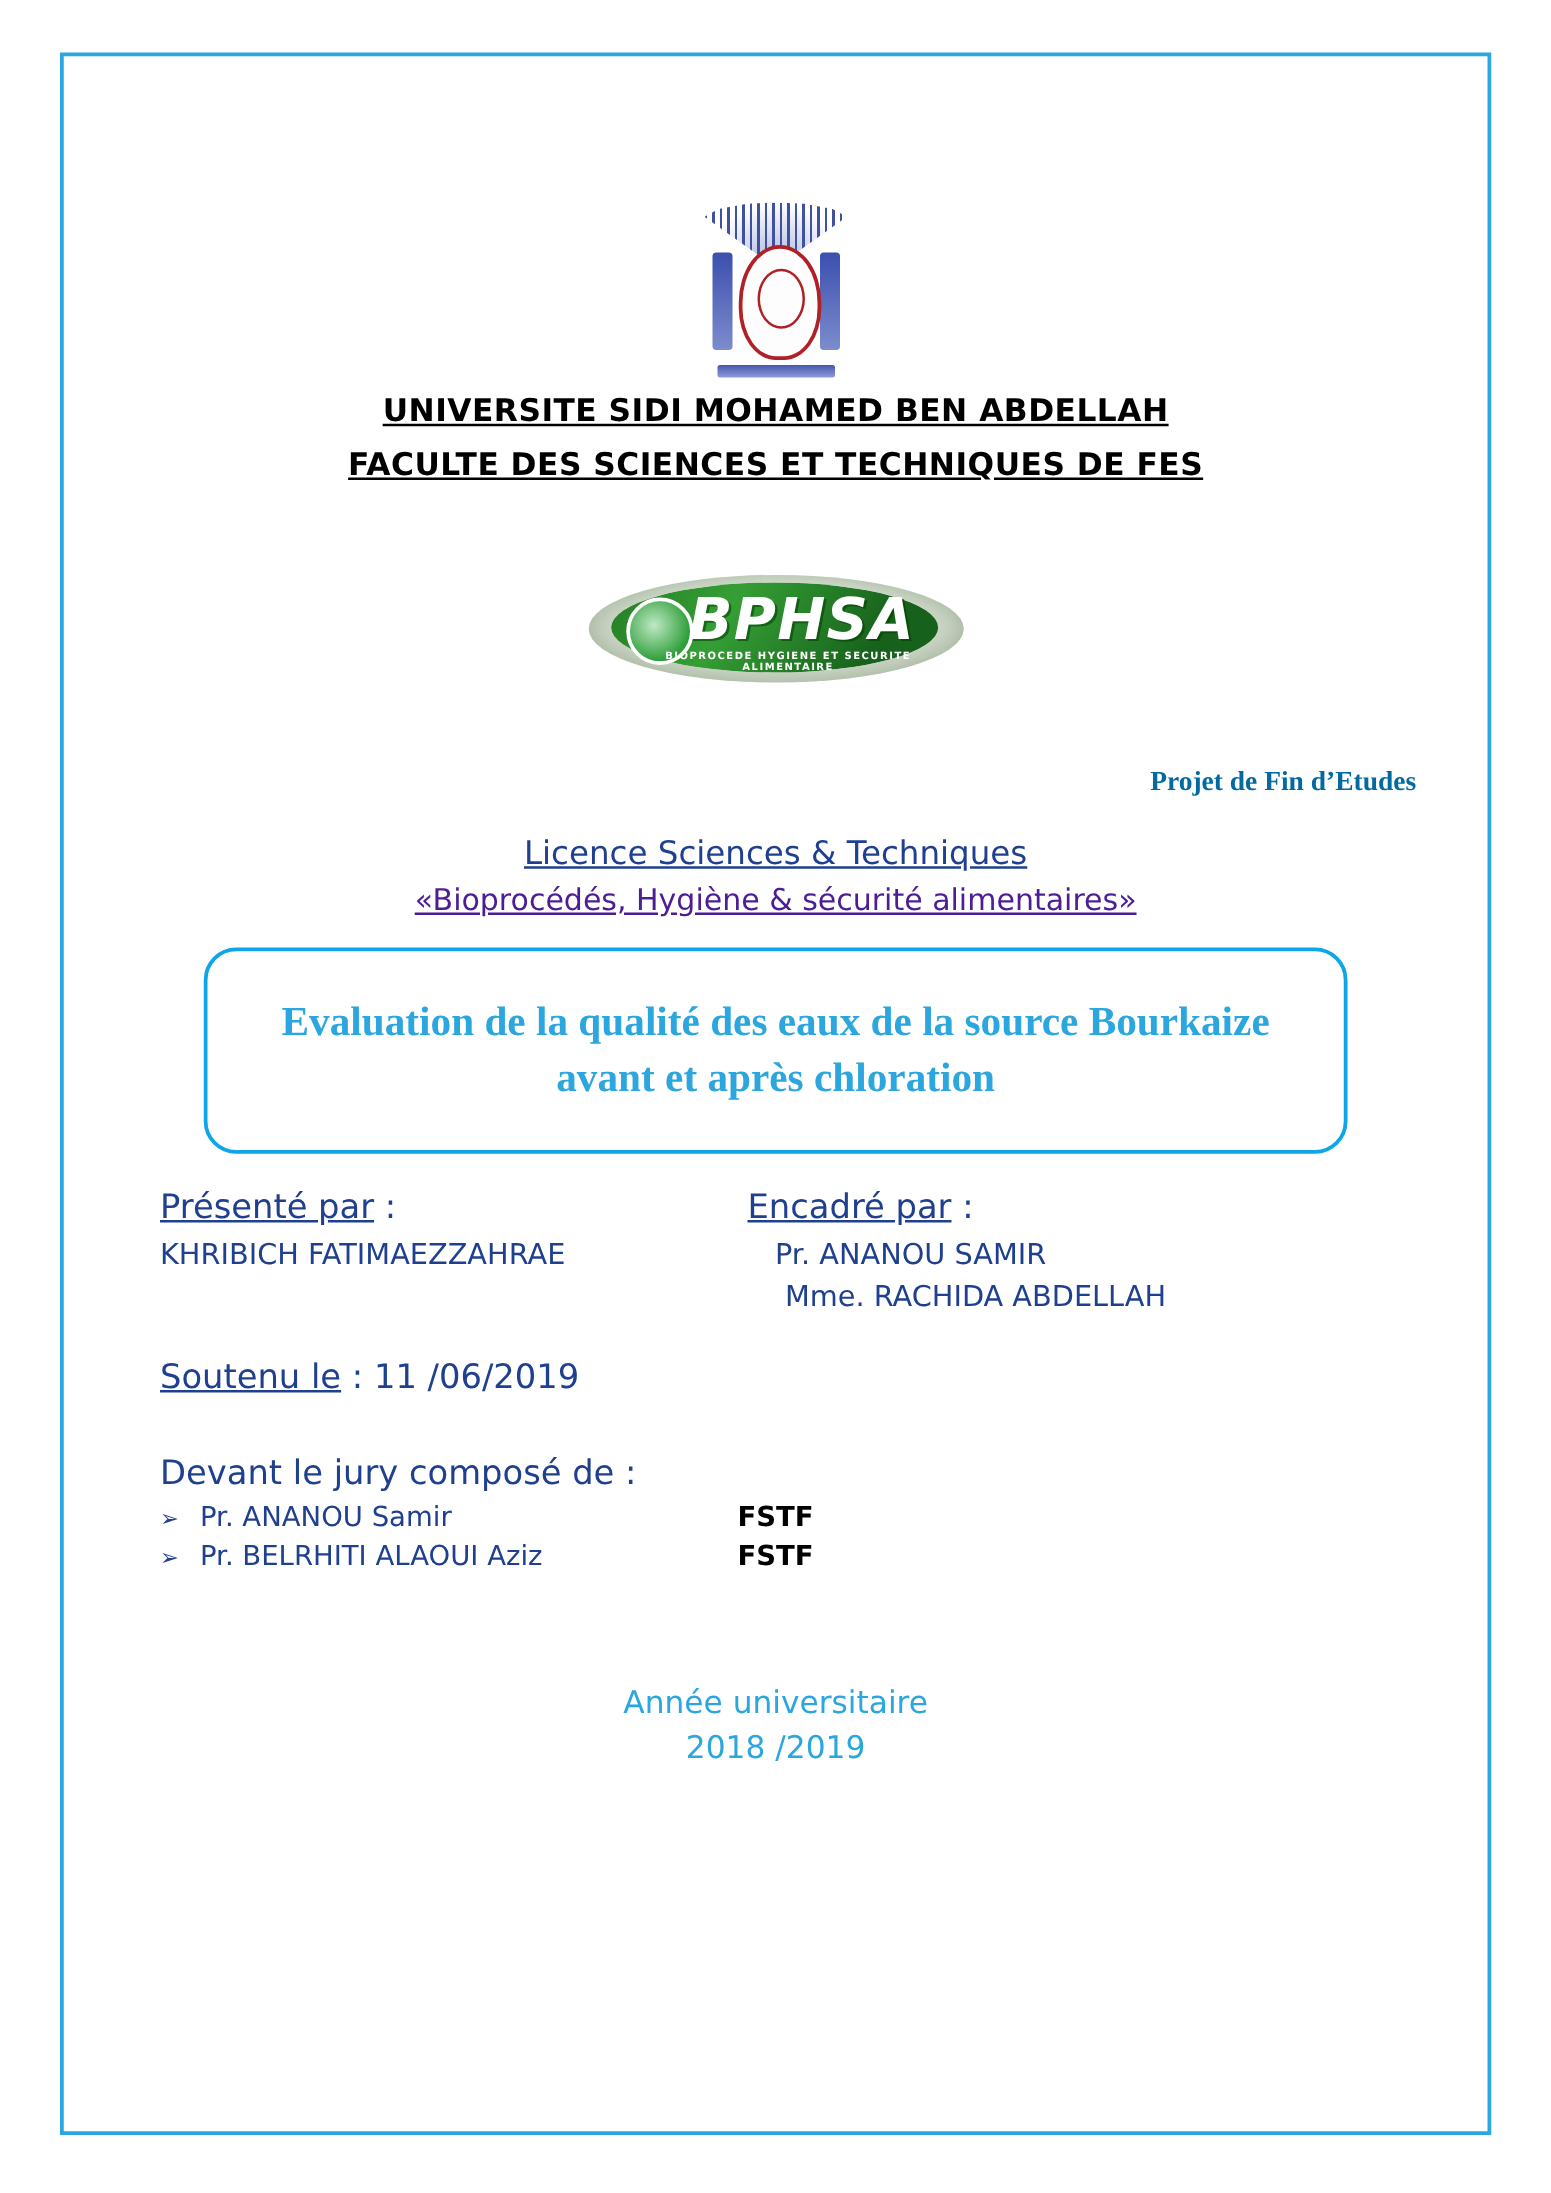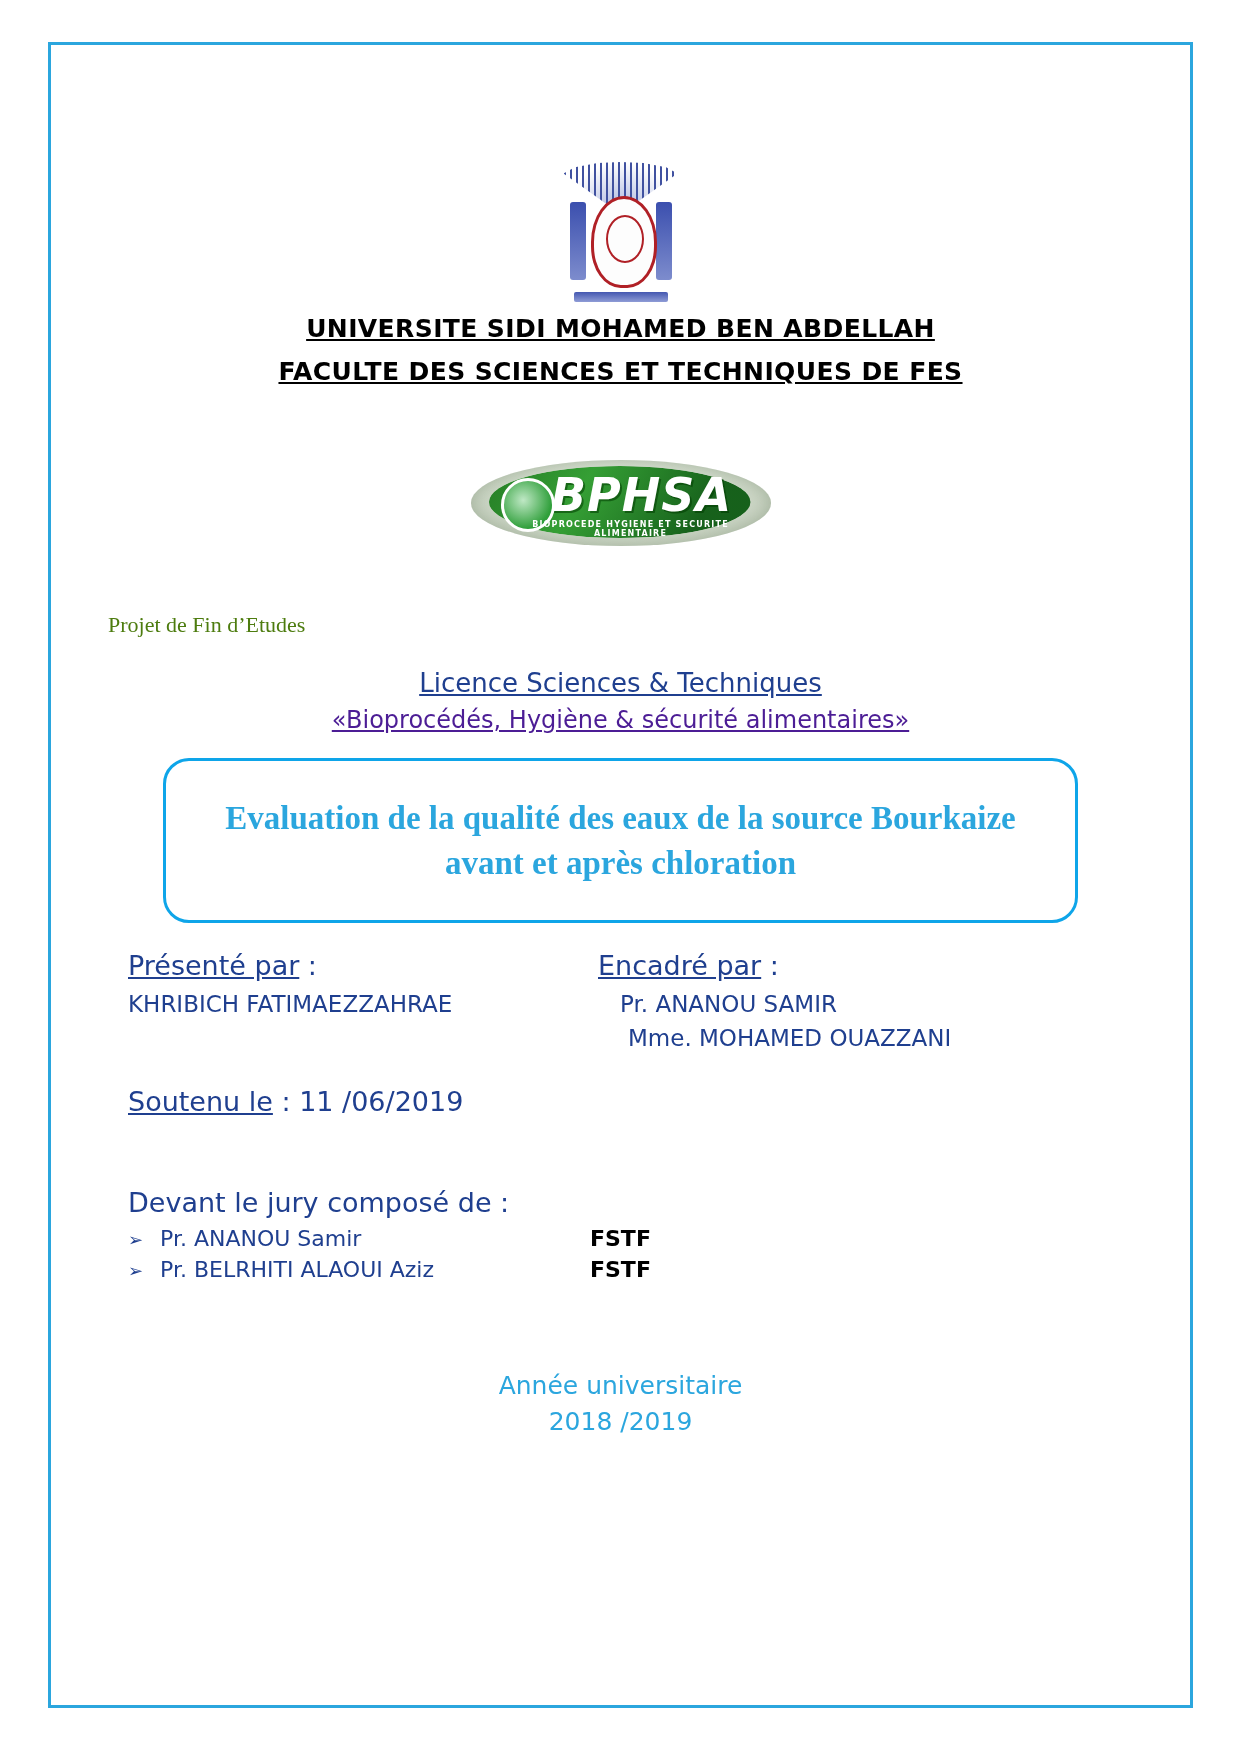--- a/index.html
+++ b/index.html
@@ -173,25 +173,25 @@
     font-family: "DejaVu Sans", sans-serif;
     font-weight: bold;
     font-size: 8px;
     letter-spacing: 1.2px;
     color: #ffffff;
   }
 
   
   .pfe {
     margin-top: 52px;
-    text-align: left;
+    text-align: right;
     font-family: "Liberation Serif", serif;
-    font-weight: normal;
+    font-weight: bold;
     font-size: 22px;
-    color: #4d7c0f;
+    color: #0369a1;
   }
   .licence {
     margin-top: 30px;
     text-align: center;
     font-family: "DejaVu Sans", sans-serif;
     font-size: 26px;
     color: #1f3f8f;
     text-decoration: underline;
   }
   .licence2 {
@@ -251,21 +251,21 @@
   .soutenu {
     margin-top: 6px;
     margin-left: 20px;
     font-family: "DejaVu Sans", sans-serif;
     font-size: 27px;
     color: #1f3f8f;
   }
   .soutenu .lbl { text-decoration: underline; font-weight: normal; }
 
   .jury-title {
-    margin-top: 70px;
+    margin-top: 46px;
     margin-left: 20px;
     font-family: "DejaVu Sans", sans-serif;
     font-size: 27px;
     color: #1f3f8f;
   }
   .jury-list {
     margin-top: 8px;
     margin-left: 20px;
   }
   .jury-row {
@@ -334,21 +334,21 @@
     </div>
 
     <div class="people">
       <div class="col-left">
         <div class="hd"><u>Présenté par</u><span> :</span></div>
         <div class="nm">KHRIBICH FATIMAEZZAHRAE</div>
       </div>
       <div class="col-right">
         <div class="hd"><u>Encadré par</u><span> :</span></div>
         <div class="nm">Pr. ANANOU SAMIR</div>
-        <div class="nm second">Mme. MOHAMED OUAZZANI</div>
+        <div class="nm second">Mme. RACHIDA ABDELLAH</div>
       </div>
     </div>
 
     <div class="soutenu"><span class="lbl">Soutenu le</span><span> : 11 /06/2019</span></div>
 
     <div class="jury-title">Devant le jury composé de :</div>
     <div class="jury-list">
       <div class="jury-row">
         <span class="bullet">➢</span>
         <span class="who">Pr. ANANOU Samir</span>

